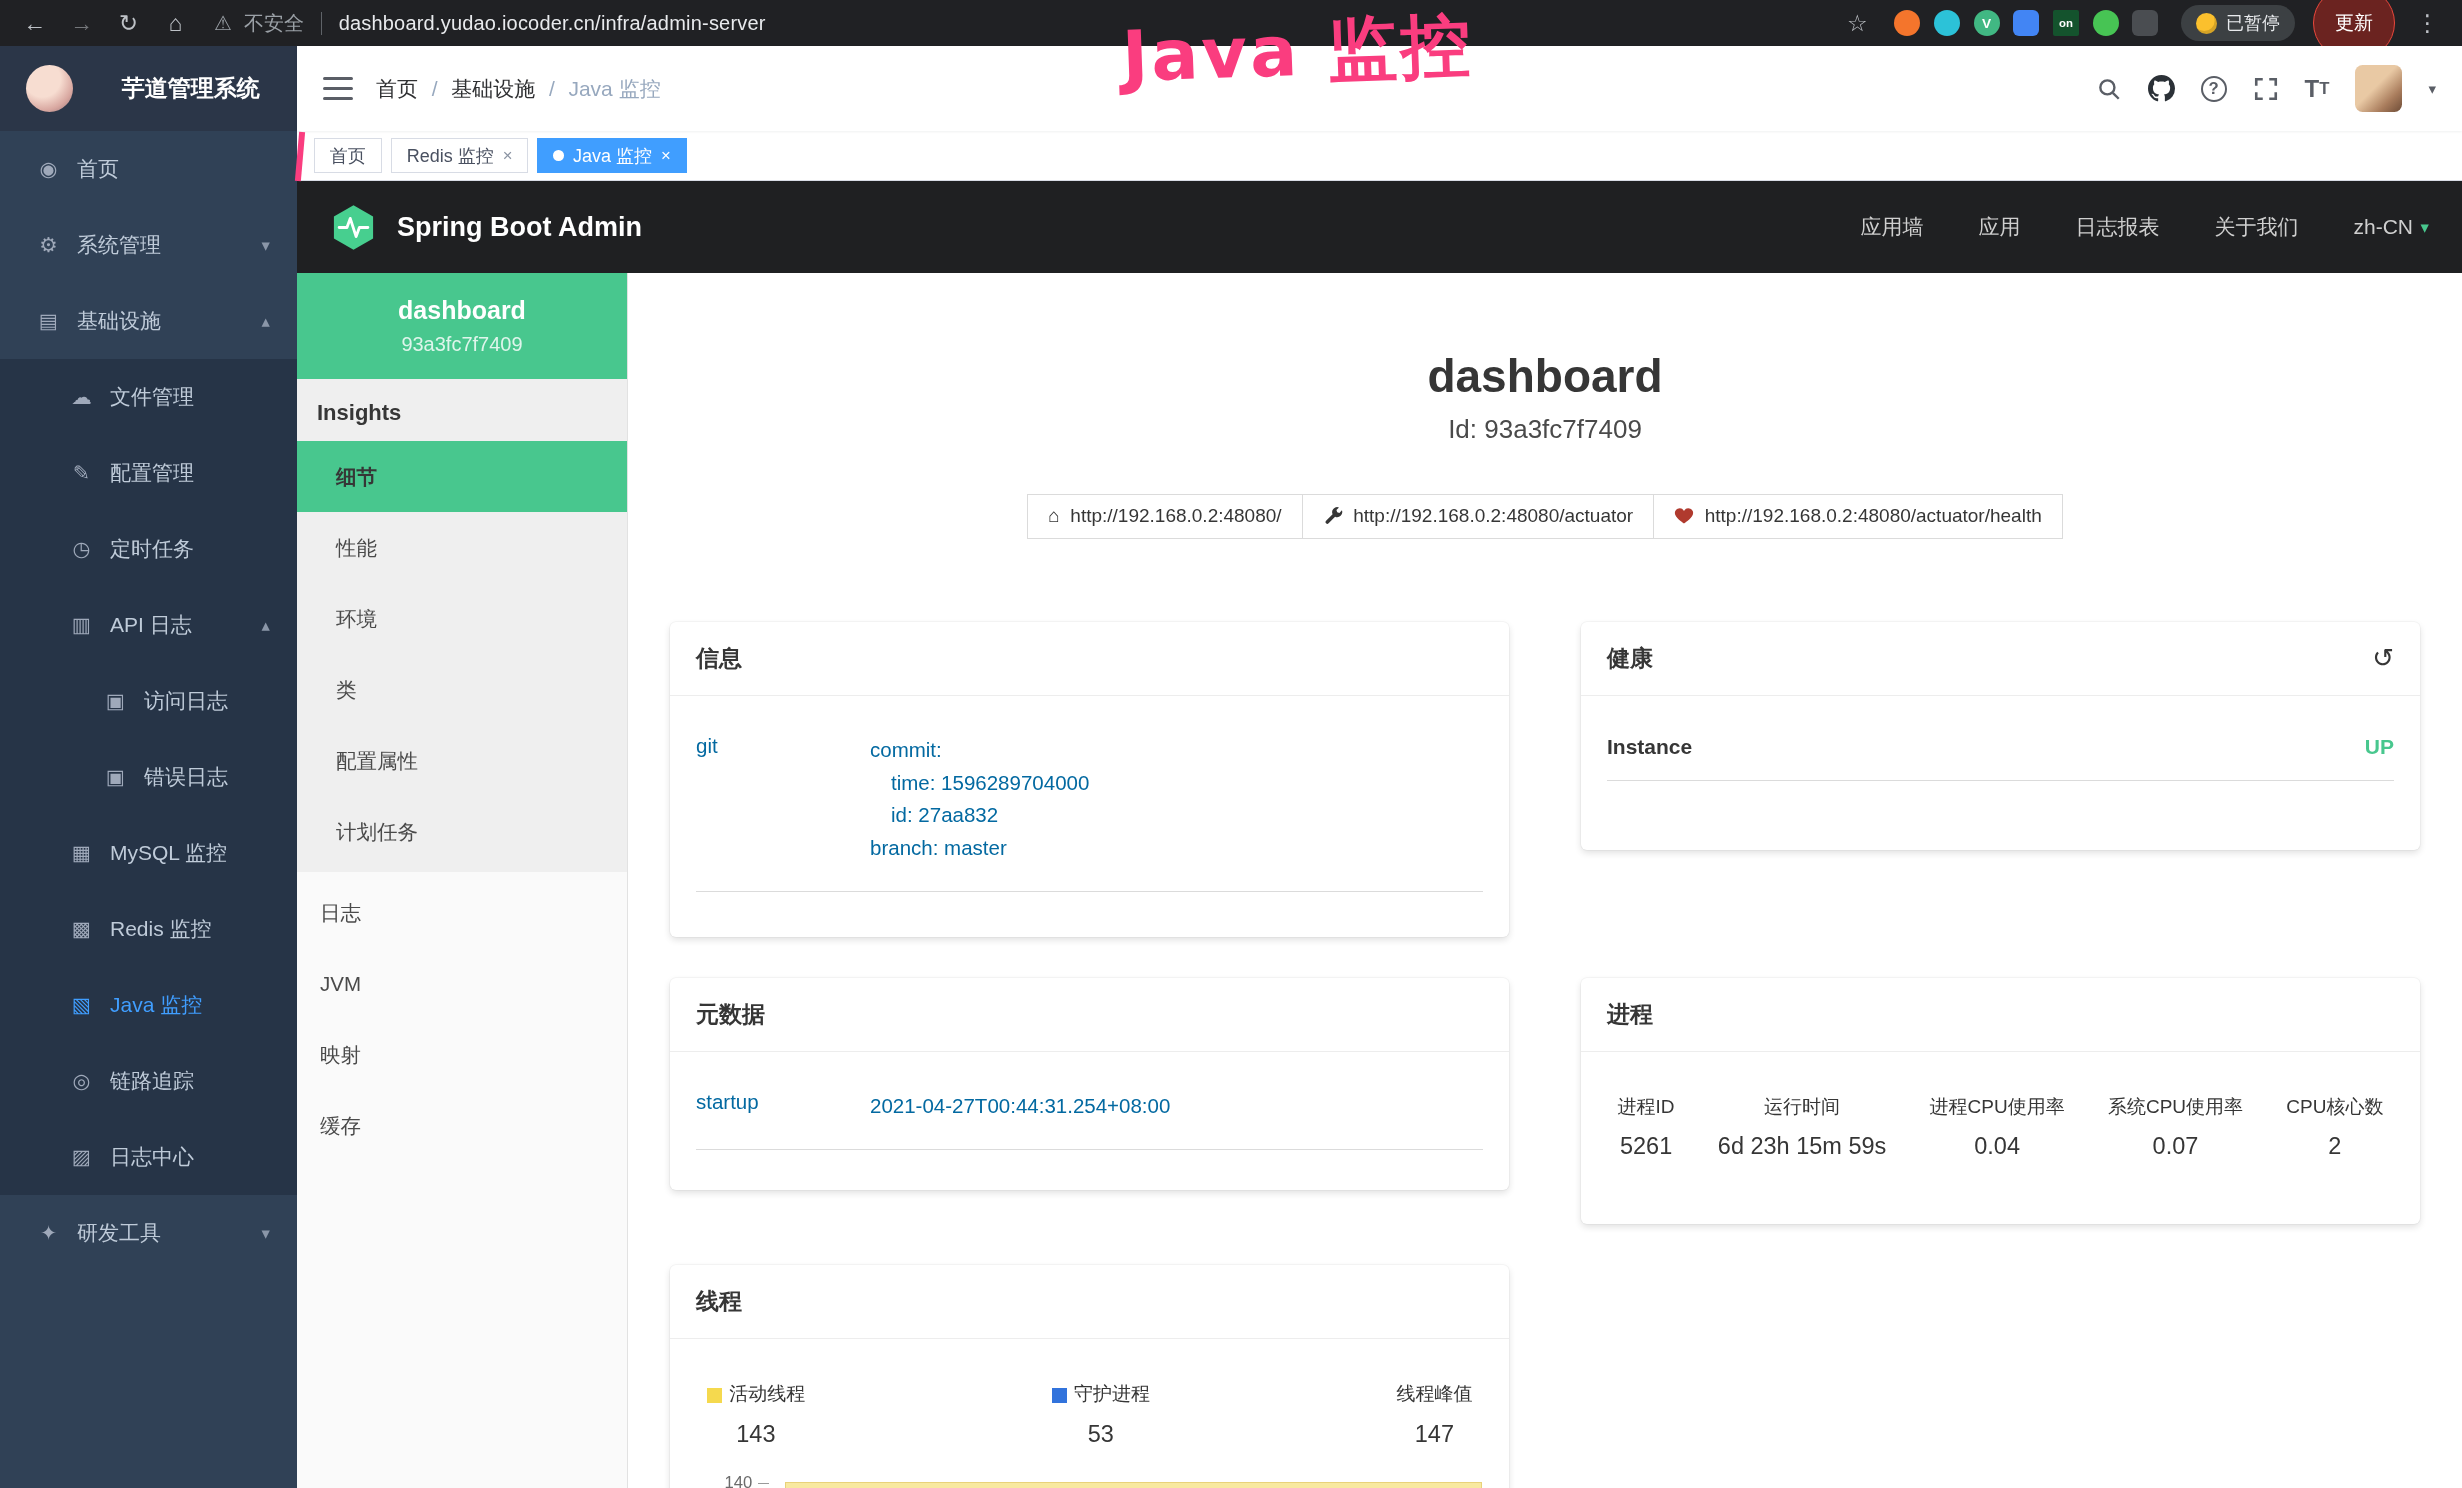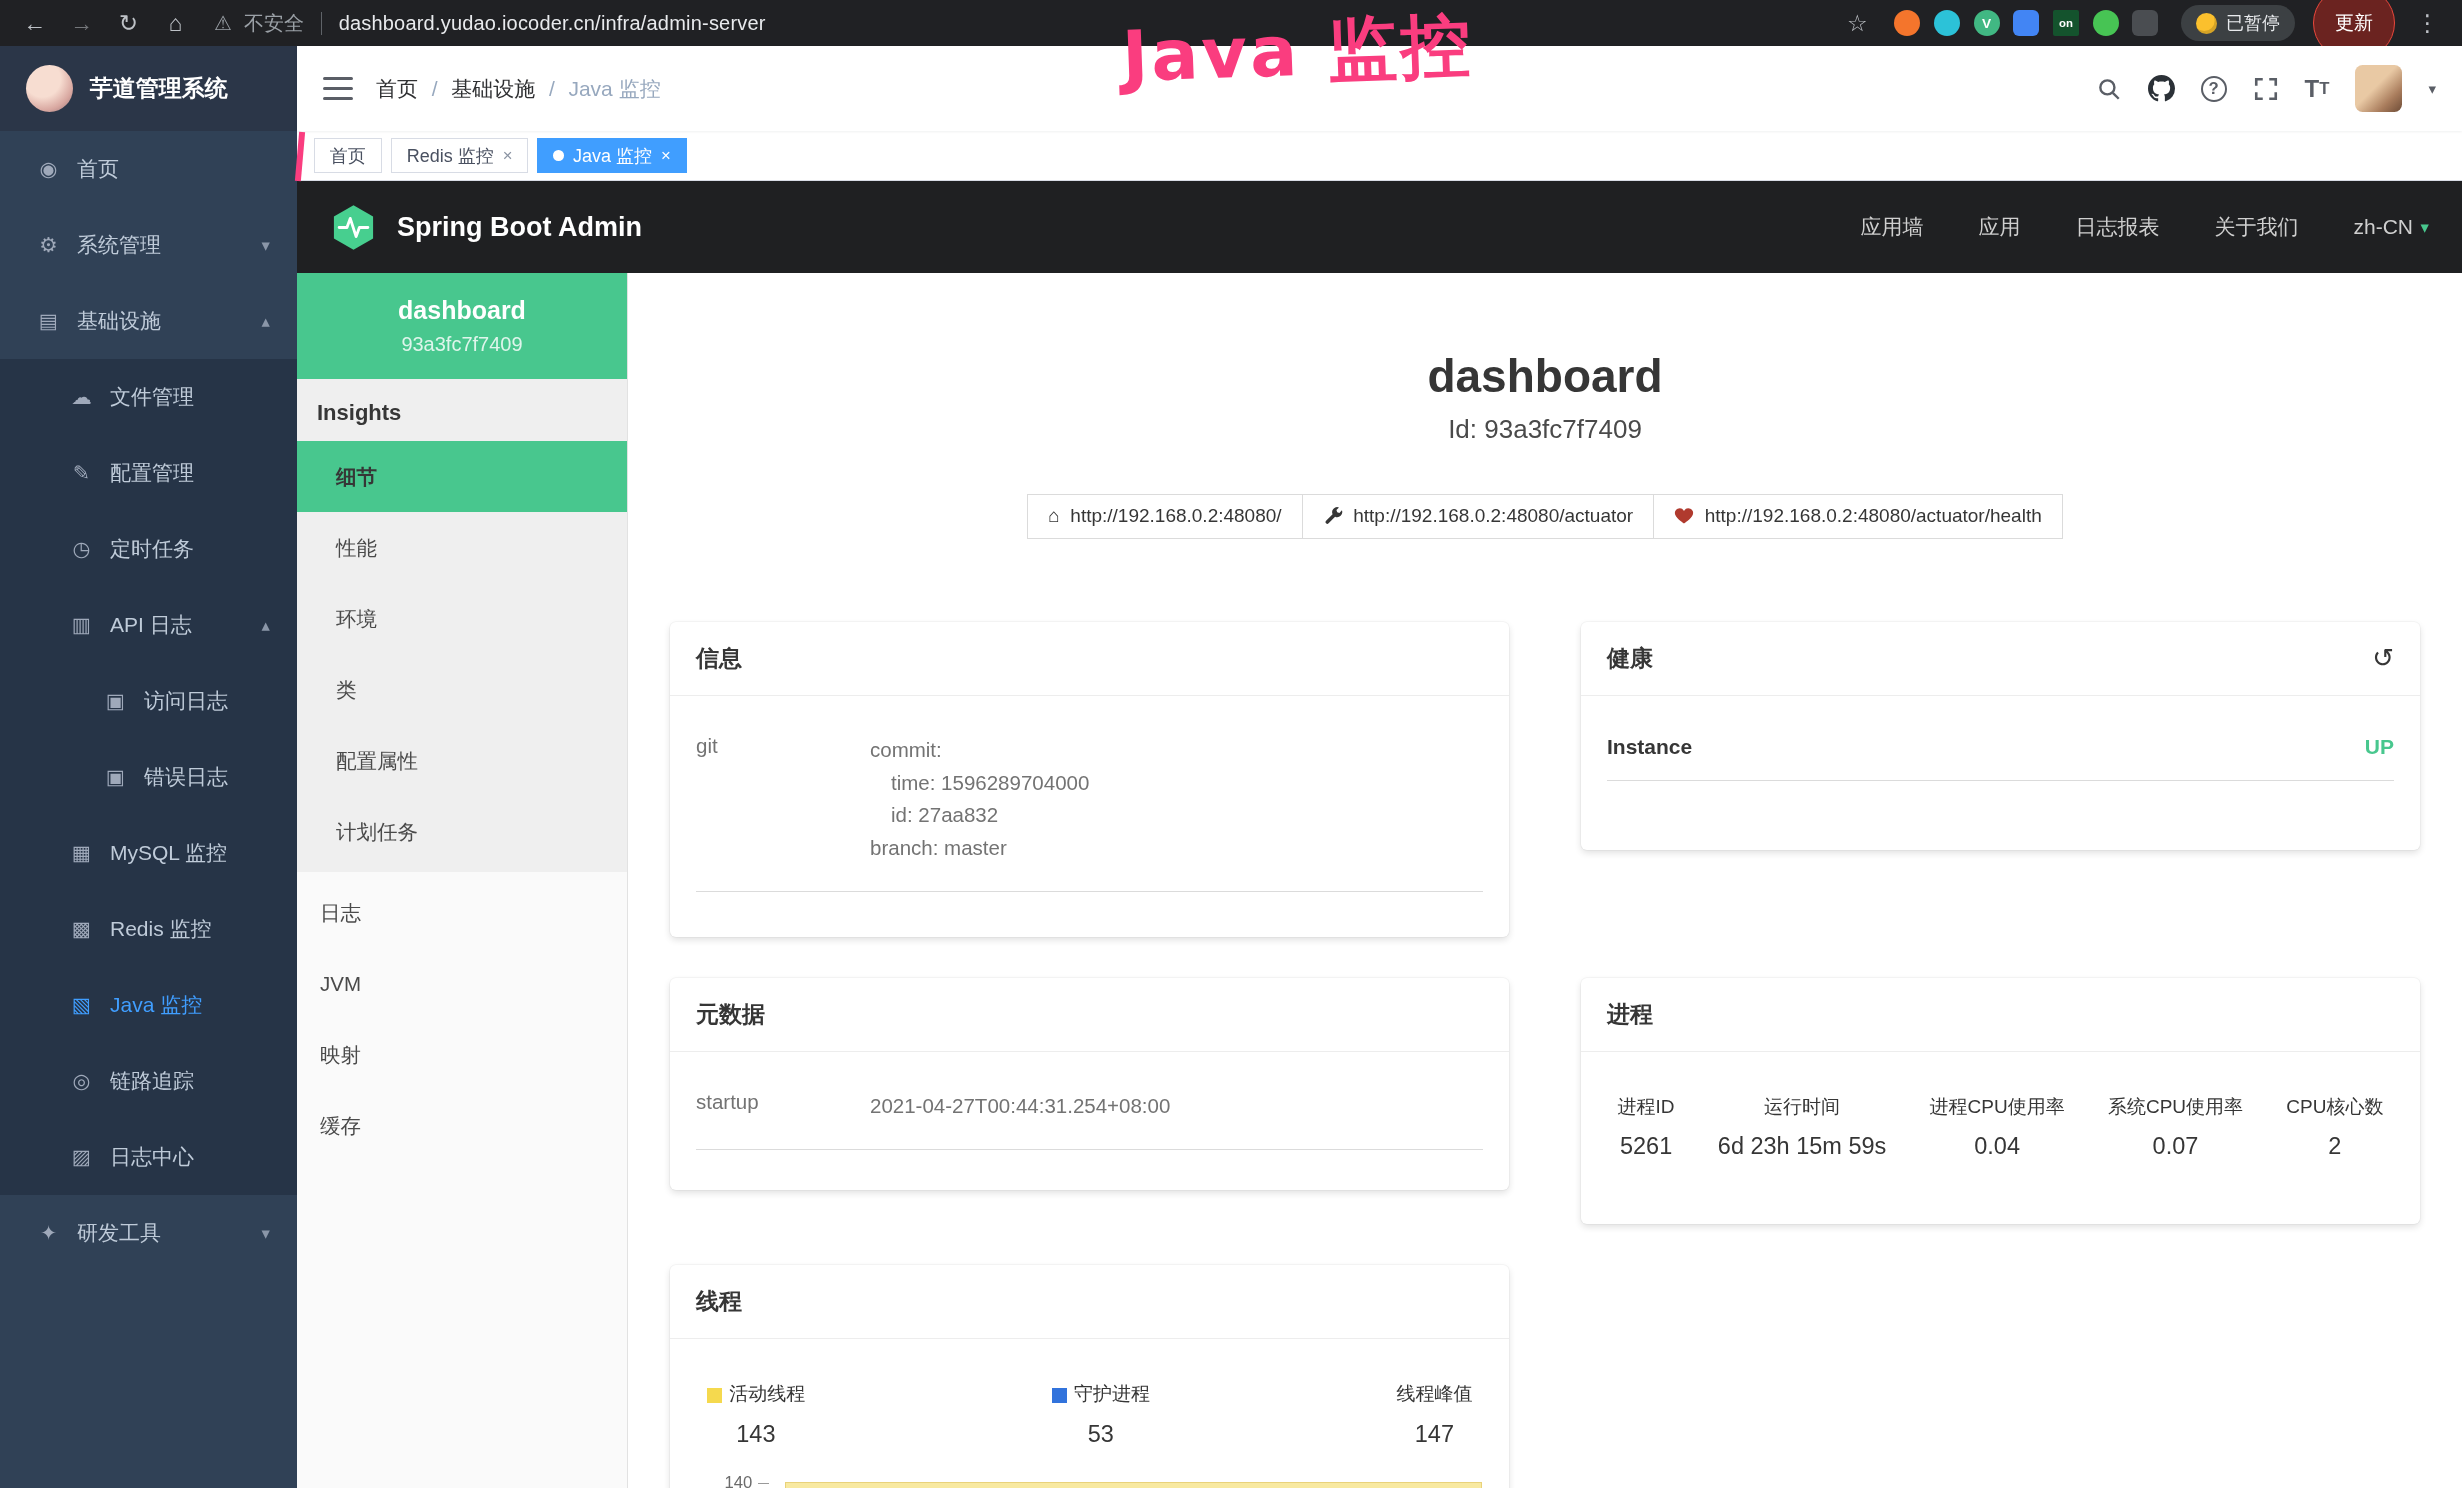--- a/index.html
+++ b/index.html
@@ -32,21 +32,21 @@
   .face { width:21px; height:21px; border-radius:50%; background:#fbc02d; box-shadow:inset -2.3px -3px 0 rgba(0,0,0,.15); }
   .update-btn { background:#6b2320; border:1.5px solid #e9473b; color:#fff; padding:22px 21px;
     border-radius:758px; font-size:19px; cursor:pointer; font-family:inherit; }
 
   
   .app { display:flex; height:1443px; }
   .sidebar { width:297px; background:#304156; flex-shrink:0; overflow:hidden; }
   .logo-row { height:85px; display:flex; align-items:center; gap:16.7px; padding-left:26px; background:#2b3648; }
   .logo-avatar { width:47px; height:47px; border-radius:50%;
     background:radial-gradient(circle at 35% 30%, #f7ddd1 0 40%, #d8a7a0 70%, #8a6a70); }
-  .logo-title { color:#fff; font-size:23px; font-weight:bold; }
+  .logo-title { color:#fff; font-size:23px; font-weight:bold;margin-left:32px; }
   .menu-item { height:76px; display:flex; align-items:center; gap:15px; color:#bfcbd9;
     font-size:21px; padding-left:35px; cursor:pointer; }
   .menu-item .mi { font-size:20.5px; color:#9fa9ba; width:27px; text-align:center; flex-shrink:0; }
   .menu-item.lvl1 { padding-left:68px; }
   .menu-item.lvl2 { padding-left:102px; }
   .submenu { background:#263447; }
   .menu-item.active { color:#409eff; }
   .menu-item.active .mi { color:#409eff; }
   .chev { margin-left:auto; margin-right:27px; font-size:16.7px; color:#8a96a8; }
 
@@ -121,21 +121,21 @@
   .card.info { min-height:315px; }
   .card.health { min-height:228px; }
   .card.meta { min-height:212px; }
   .card.process { min-height:212px; }
   .card-h { display:flex; align-items:center; justify-content:space-between;
     padding:21px 26px; font-size:23px; font-weight:bold; color:#363636; border-bottom:1.5px solid #ededed; }
   .card-b { padding:15px 26px 26px; }
   .hist { font-size:26px; color:#363636; font-weight:normal; cursor:pointer; }
 
   .kv-row { display:flex; padding:23px 0 26px; border-bottom:0.8px solid #dbdbdb;
-    font-size:20.5px; color:#737373; }
+    font-size:20.5px; color:#0369a1; }
   .kv-key { width:174px; flex-shrink:0; }
   .kv-val { flex:1; line-height:1.6; }
   .kv-val .ind { padding-left:21px; }
 
   .h-row { display:flex; justify-content:space-between; align-items:center;
     padding:24px 0 21px; border-bottom:0.8px solid #dbdbdb; font-size:21px; color:#363636; }
   .h-label { font-weight:bold; }
   .up { color:#48c78e; font-weight:bold; }
 
   .stats { display:flex; justify-content:space-between; padding:27px 10.6px 38px; }

